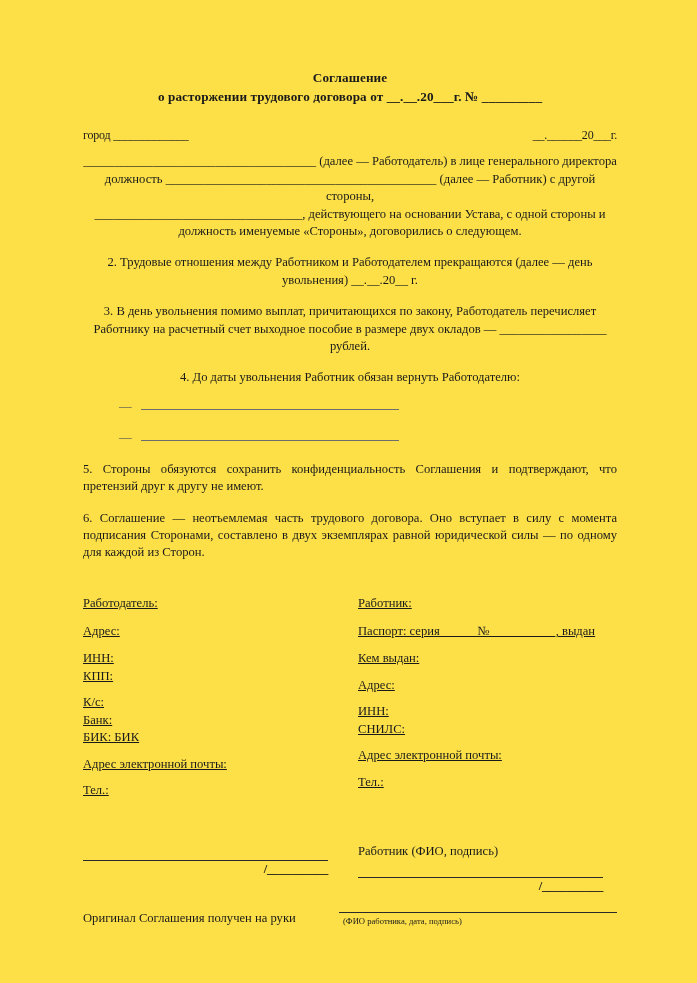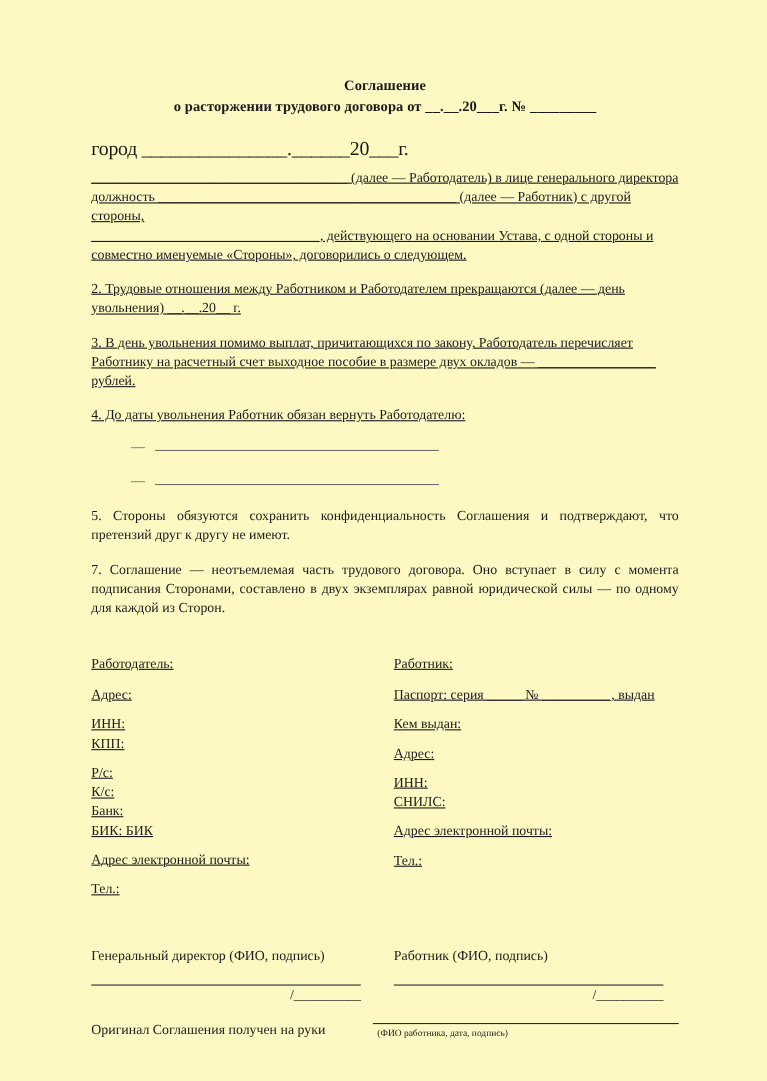--- a/index.html
+++ b/index.html
@@ -13,21 +13,21 @@
     height: 983px;
     font-family: "Liberation Serif", "DejaVu Serif", serif;
     color: #1a1a1a;
     -webkit-font-smoothing: antialiased;
   }
   .page {
     position: relative;
     width: 697px;
     height: 983px;
     box-sizing: border-box;
-    background: #fef9c3;
+    background: #fde047;
     overflow: hidden;
   }
   .doc {
     position: absolute;
     left: 83px;
     top: 68px;
     width: 534px;
   }
 
   
@@ -42,29 +42,30 @@
     white-space: nowrap;
   }
 
   
   .para {
     font-size: 12.6px;
     line-height: 17.4px;
     text-align: justify;
     text-justify: inter-word;
   }
-  .para.nojust { text-align: left; text-decoration: underline; }
+  .para.nojust { text-align: center; }
   .blk { margin-top: 14px; }
   .blk-sm { margin-top: 9px; }
 
   
   .header-row {
     display: flex;
+    justify-content: space-between;
     align-items: baseline;
-    font-size: 18px;
+    font-size: 12px;
     line-height: 17.4px;
     margin-top: 21px;
   }
   .header-row .right { white-space: nowrap; }
 
   .fill { letter-spacing: -0.2px; }
 
   
   .ret-lines { margin-top: 11px; }
   .ret-line {
@@ -116,20 +117,21 @@
     width: 245px;
     border-bottom: 1px solid #2a2a2a;
     margin-top: 17px;
   }
   .sign-slash {
     font-size: 12.6px;
     text-align: right;
     width: 245px;
     margin-top: 1px;
     letter-spacing: -0.2px;
+    font-weight: bold;
   }
   .sign-slash .slashline { padding-left: 2px; }
 
   
   .footer {
     display: flex;
     margin-top: 16px;
     align-items: flex-start;
   }
   .footer-left {
@@ -166,21 +168,21 @@
     </div>
 
     <div class="header-row">
       <span class="left fill">город _____________</span>
       <span class="right fill">__.______20___г.</span>
     </div>
 
     <div class="para nojust blk-sm">_____________________________________ (далее — Работодатель) в лице генерального директора</div>
     <div class="para nojust">должность ___________________________________________ (далее — Работник) с другой стороны,</div>
     <div class="para nojust">_________________________________, действующего на основании Устава, с одной стороны и</div>
-    <div class="para nojust">совместно именуемые «Стороны», договорились о следующем.</div>
+    <div class="para nojust">должность именуемые «Стороны», договорились о следующем.</div>
 
 
     <div class="para nojust blk">2. Трудовые отношения между Работником и Работодателем прекращаются (далее — день увольнения) __.__.20__ г.</div>
 
     <div class="para nojust blk">3. В день увольнения помимо выплат, причитающихся по закону, Работодатель перечисляет Работнику на расчетный счет выходное пособие в размере двух окладов — _________________ рублей.</div>
 
     <div class="para nojust blk">4. До даты увольнения Работник обязан вернуть Работодателю:</div>
 
     <div class="ret-lines">
       <div class="ret-line">
@@ -188,33 +190,32 @@
         <span class="ret-rule"></span>
       </div>
       <div class="ret-line">
         <span class="ret-dash">—</span>
         <span class="ret-rule"></span>
       </div>
     </div>
 
     <div class="para">5. Стороны обязуются сохранить конфиденциальность Соглашения и подтверждают, что претензий друг к другу не имеют.</div>
 
-    <div class="para blk">7. Соглашение — неотъемлемая часть трудового договора. Оно вступает в силу с момента подписания Сторонами, составлено в двух экземплярах равной юридической силы — по одному для каждой из Сторон.</div>
+    <div class="para blk">6. Соглашение — неотъемлемая часть трудового договора. Оно вступает в силу с момента подписания Сторонами, составлено в двух экземплярах равной юридической силы — по одному для каждой из Сторон.</div>
 
     <div class="cols">
 
       <div class="col-left rq">
         <div>Работодатель:</div>
         <div class="gap-lg"></div>
         <div>Адрес:</div>
         <div class="gap"></div>
         <div>ИНН:</div>
         <div>КПП:</div>
         <div class="gap"></div>
-        <div>Р/с:</div>
         <div>К/с:</div>
         <div>Банк:</div>
         <div>БИК: БИК</div>
         <div class="gap"></div>
         <div>Адрес электронной почты:</div>
         <div class="gap"></div>
         <div>Тел.:</div>
       </div>
 
       <div class="col-right rq">
@@ -231,21 +232,20 @@
         <div class="gap"></div>
         <div>Адрес электронной почты:</div>
         <div class="gap"></div>
         <div>Тел.:</div>
       </div>
 
     </div>
 
     <div class="sign">
       <div class="sign-col-left">
-        <div class="sign-label">Генеральный директор (ФИО, подпись)</div>
         <div class="sign-rule"></div>
         <div class="sign-slash">
           <span class="slashline">/__________</span>
         </div>
       </div>
       <div class="sign-col-right">
         <div class="sign-label">Работник (ФИО, подпись)</div>
         <div class="sign-rule"></div>
         <div class="sign-slash">
           <span class="slashline">/__________</span>

